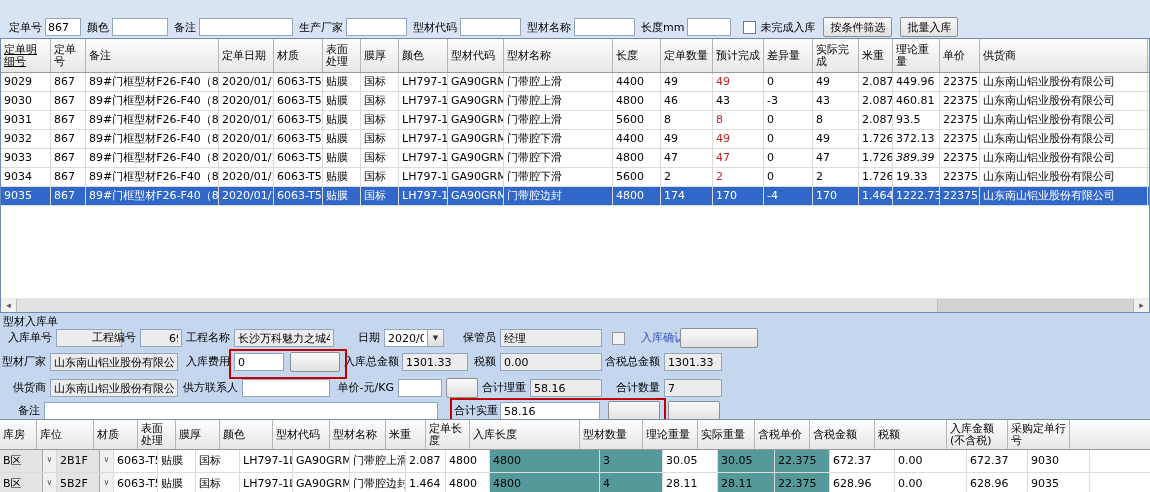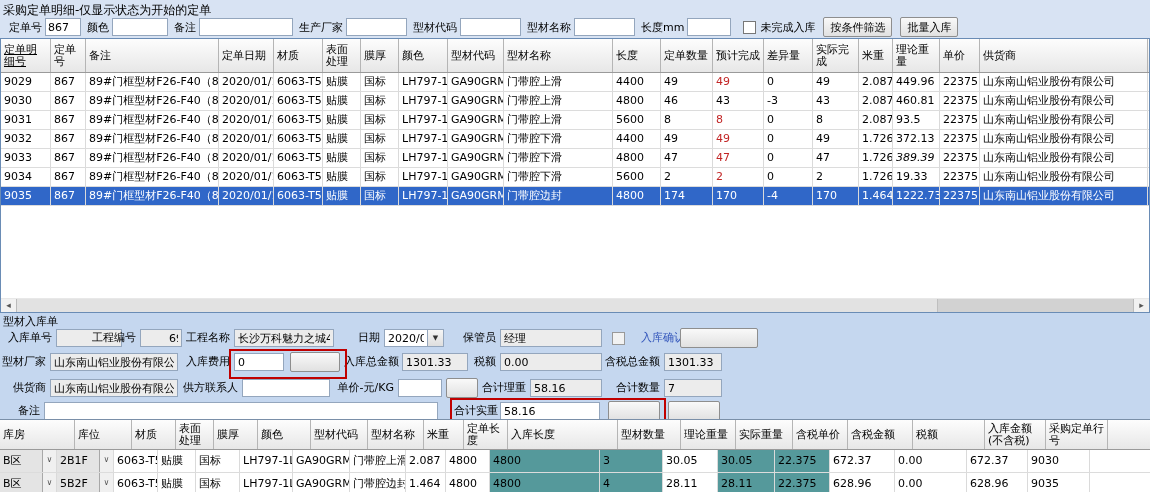--- a/index.html
+++ b/index.html
@@ -60,21 +60,20 @@
   .drop-btn{position:absolute;width:16px;height:18px;box-sizing:border-box;border:1px solid #94A6BD;border-left:none;
             background:linear-gradient(#F6F6F6,#DedEDE);font-size:7px;line-height:16px;text-align:center;color:#333;}
   .fcbx{position:absolute;width:11px;height:11px;background:#F2F2F2;border:1px solid #999;}
   .blue-label{color:#3356BB;}
   .redbox{position:absolute;border:2px solid #C00000;pointer-events:none;}
 </style>
 </head>
 <body>
 
 <div class="top-filter">
-  <div class="page-title">采购定单明细-仅显示状态为开始的定单</div>
   <div class="filter-bar">
     <div class="ff" id="filter-fields">
         <span class="f-label">定单号</span>
         <input class="f-input" value="867" style="width: 30px;">
         <span class="f-label">颜色</span>
         <input class="f-input" value="" style="width: 50px;">
         <span class="f-label">备注</span>
         <input class="f-input" value="" style="width: 88px;">
         <span class="f-label">生产厂家</span>
         <input class="f-input" value="" style="width: 55px;">
@@ -327,21 +326,21 @@
   <input class="ffield" style="left: 500px; top: 89px; width: 100px;" value="58.16">
   <button class="btn fbtn" style="left:608px;top:88px;width:52px"></button>
   <button class="btn fbtn" style="left:668px;top:88px;width:52px"></button>
 
   <div class="redbox" style="left:229px;top:36px;width:114px;height:26px"></div>
   <div class="redbox" style="left:450px;top:85px;width:212px;height:25px"></div>
 </div>
 
 <div class="bottom-grid bt" id="bottom-grid">
     <div class="g-row g-head">
-      <div class="g-cell g-hcell" style="width: 75px;">库房</div>
+      <div class="g-cell g-hcell" style="width: 37px;">库房</div>
       <div class="g-cell g-hcell" style="width: 57px;">库位</div>
       <div class="g-cell g-hcell" style="width: 44px;">材质</div>
       <div class="g-cell g-hcell" style="width: 38px;">表面处理</div>
       <div class="g-cell g-hcell" style="width: 44px;">膜厚</div>
       <div class="g-cell g-hcell" style="width: 53px;">颜色</div>
       <div class="g-cell g-hcell" style="width: 57px;">型材代码</div>
       <div class="g-cell g-hcell" style="width: 56px;">型材名称</div>
       <div class="g-cell g-hcell" style="width: 40px;">米重</div>
       <div class="g-cell g-hcell" style="width: 44px;">定单长度</div>
       <div class="g-cell g-hcell" style="width: 110px;">入库长度</div>

